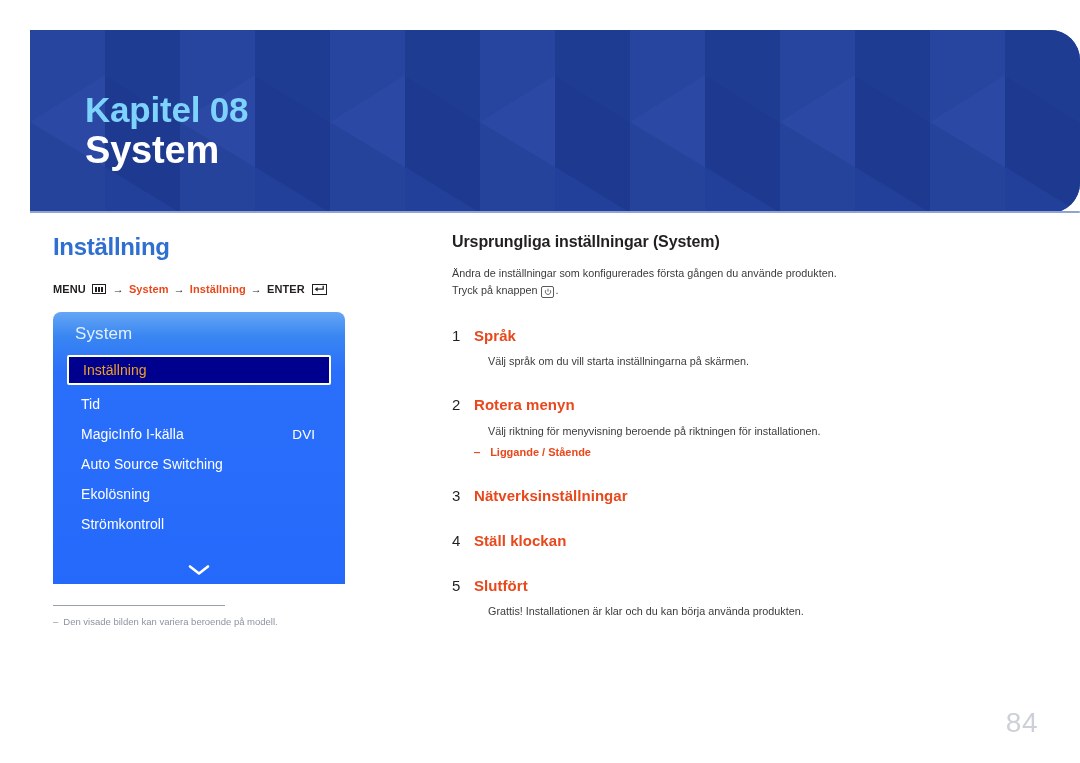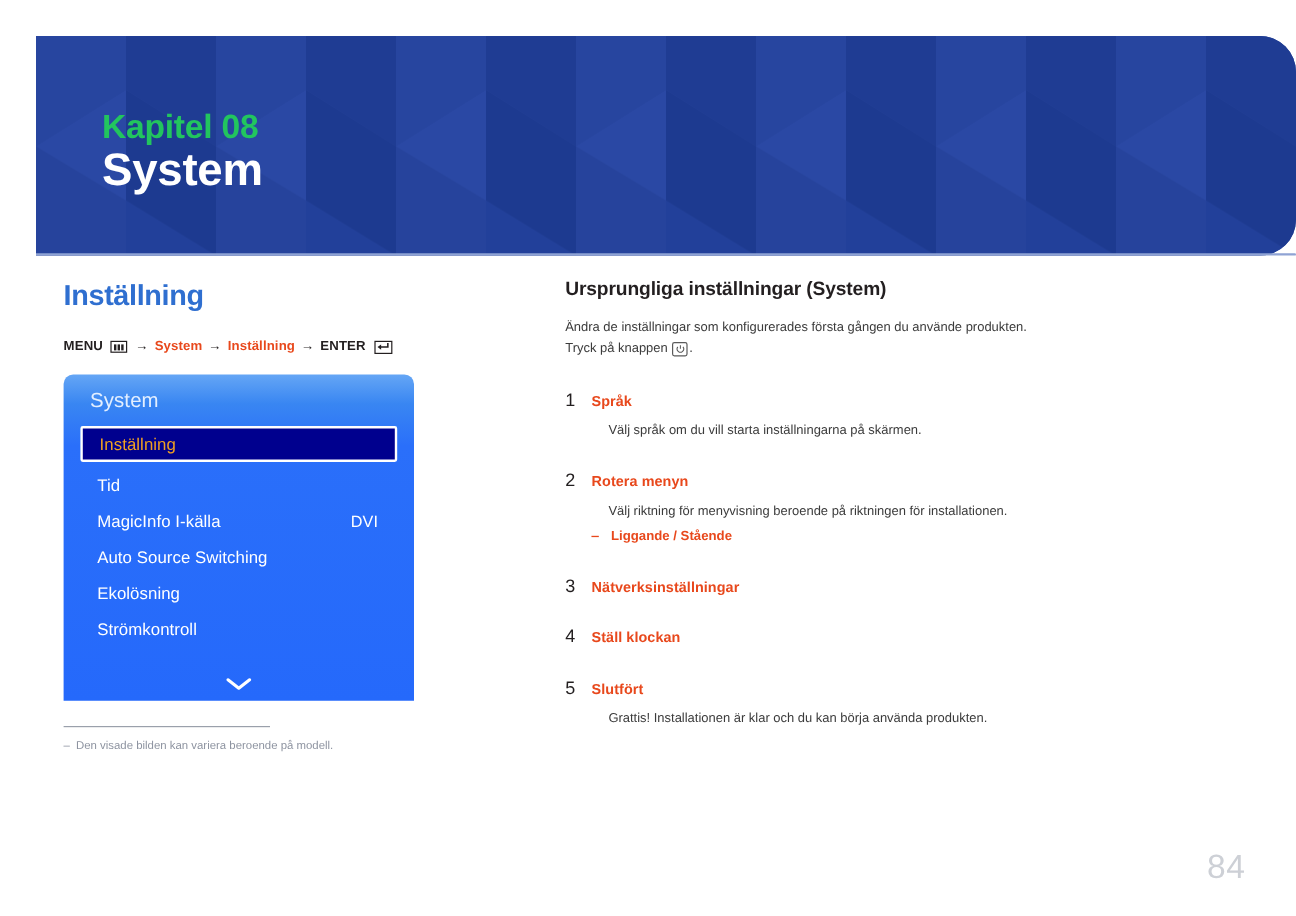--- a/index.html
+++ b/index.html
@@ -42,23 +42,23 @@
     background: #8fa3d4;
     border-radius: 0 2px 2px 0;
   }
   .chapter-text {
     position: absolute;
     left: 55px;
     top: 60px;
     z-index: 5;
   }
   .chapter-kicker {
-    font-size: 28px;
-    font-weight: bold;
-    color: #22c55e;
+    font-size: 35px;
+    font-weight: bold;
+    color: #7dd3fc;
     line-height: 1.12;
     letter-spacing: -0.2px;
   }
   .chapter-title {
     font-size: 38px;
     font-weight: bold;
     color: #ffffff;
     line-height: 1.12;
     letter-spacing: -0.2px;
   }
@@ -204,21 +204,21 @@
     color: #8d93a0;
     display: flex;
     gap: 5px;
     line-height: 1.4;
   }
   .footnote .dash { color: #8d93a0; }
 
   
   .right-col {
     position: absolute;
-    left: 471px;
+    left: 452px;
     top: 233px;
     width: 470px;
   }
   .right-title {
     font-size: 16px;
     font-weight: bold;
     color: #231f20;
     letter-spacing: -0.1px;
     margin: 0 0 14px 0;
   }
@@ -249,21 +249,21 @@
   }
   .num-item .num {
     width: 22px;
     flex: none;
     font-size: 15px;
     color: #231f20;
     font-weight: normal;
     line-height: 1.25;
   }
   .num-item .num-label {
-    font-size: 12px;
+    font-size: 15px;
     font-weight: bold;
     color: #e8481c;
     line-height: 1.35;
     letter-spacing: 0.05px;
     margin-top: 16px;
   }
   .desc {
     margin: 7px 0 0 36px;
     font-size: 10.8px;
     color: #3b3b3b;

